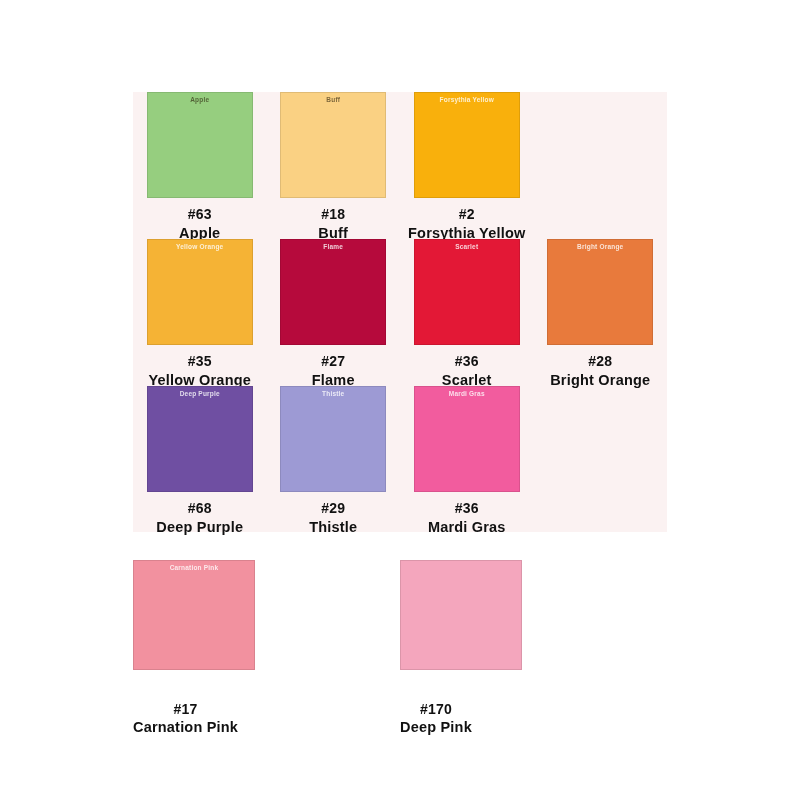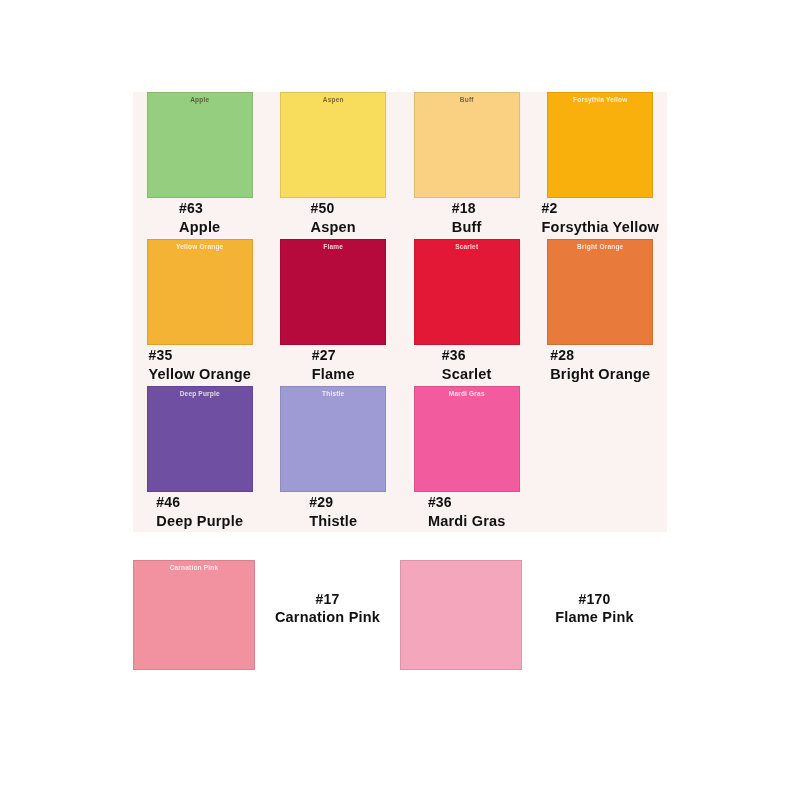--- a/index.html
+++ b/index.html
@@ -77,22 +77,22 @@
     font-size: 6.5px;
     font-weight: 700;
     letter-spacing: 0.2px;
     line-height: 1;
     white-space: nowrap;
   }
   .chip-caption.on-light { color: rgba(40, 30, 10, 0.62); }
   .chip-caption.on-dark  { color: rgba(255, 255, 255, 0.80); }
 
   .labels {
-    margin-top: 2px;
-    text-align: left;
+    margin-top: 8px;
+    text-align: center;
     line-height: 1.28;
   }
   .code {
     font-size: 14px;
     font-weight: 700;
     color: #111111;
     letter-spacing: 0.2px;
   }
   .name {
     font-size: 14.5px;
@@ -108,20 +108,21 @@
     left: 133px;
     top: 560px;
     width: 534px;
     display: flex;
     align-items: flex-start;
   }
   .side-cell {
     width: 267px;
     display: flex;
     align-items: flex-start;
+    flex-direction: column;
   }
   .side-cell .chip {
     width: 122px;
     height: 110px;
     flex: 0 0 auto;
   }
   .side-labels {
     flex: 1 1 auto;
     text-align: center;
     padding-top: 30px;
@@ -144,31 +145,20 @@
             <div class="chip-caption on-light">Apple</div>
           </div>
         </div>
         <div class="labels">
           <div class="code">#63</div>
           <div class="name">Apple</div>
         </div>
       </div>
       <div class="cell">
         <div class="chip-wrap">
-          <div class="chip" style="background-color: rgb(248, 220, 92);">
-            <div class="chip-caption on-light">Aspen</div>
-          </div>
-        </div>
-        <div class="labels">
-          <div class="code">#50</div>
-          <div class="name">Aspen</div>
-        </div>
-      </div>
-      <div class="cell">
-        <div class="chip-wrap">
           <div class="chip" style="background-color: rgb(250, 209, 131);">
             <div class="chip-caption on-light">Buff</div>
           </div>
         </div>
         <div class="labels">
           <div class="code">#18</div>
           <div class="name">Buff</div>
         </div>
       </div>
       <div class="cell">
@@ -232,21 +222,21 @@
     </div>
 
     <div class="swatch-row">
       <div class="cell">
         <div class="chip-wrap">
           <div class="chip" style="background-color: rgb(111, 79, 162);">
             <div class="chip-caption on-dark">Deep Purple</div>
           </div>
         </div>
         <div class="labels">
-          <div class="code">#46</div>
+          <div class="code">#68</div>
           <div class="name">Deep Purple</div>
         </div>
       </div>
       <div class="cell">
         <div class="chip-wrap">
           <div class="chip" style="background-color: rgb(157, 154, 212);">
             <div class="chip-caption on-dark">Thistle</div>
           </div>
         </div>
         <div class="labels">
@@ -278,18 +268,18 @@
         <div class="code">#17</div>
         <div class="name">Carnation Pink</div>
       </div>
     </div>
     <div class="side-cell">
       <div class="chip" style="background-color: rgb(244, 166, 189);">
         <div class="chip-caption on-dark"></div>
       </div>
       <div class="side-labels">
         <div class="code">#170</div>
-        <div class="name">Flame Pink</div>
+        <div class="name">Deep Pink</div>
       </div>
     </div>
   </div>
 
 </div>
 
 </body></html>

